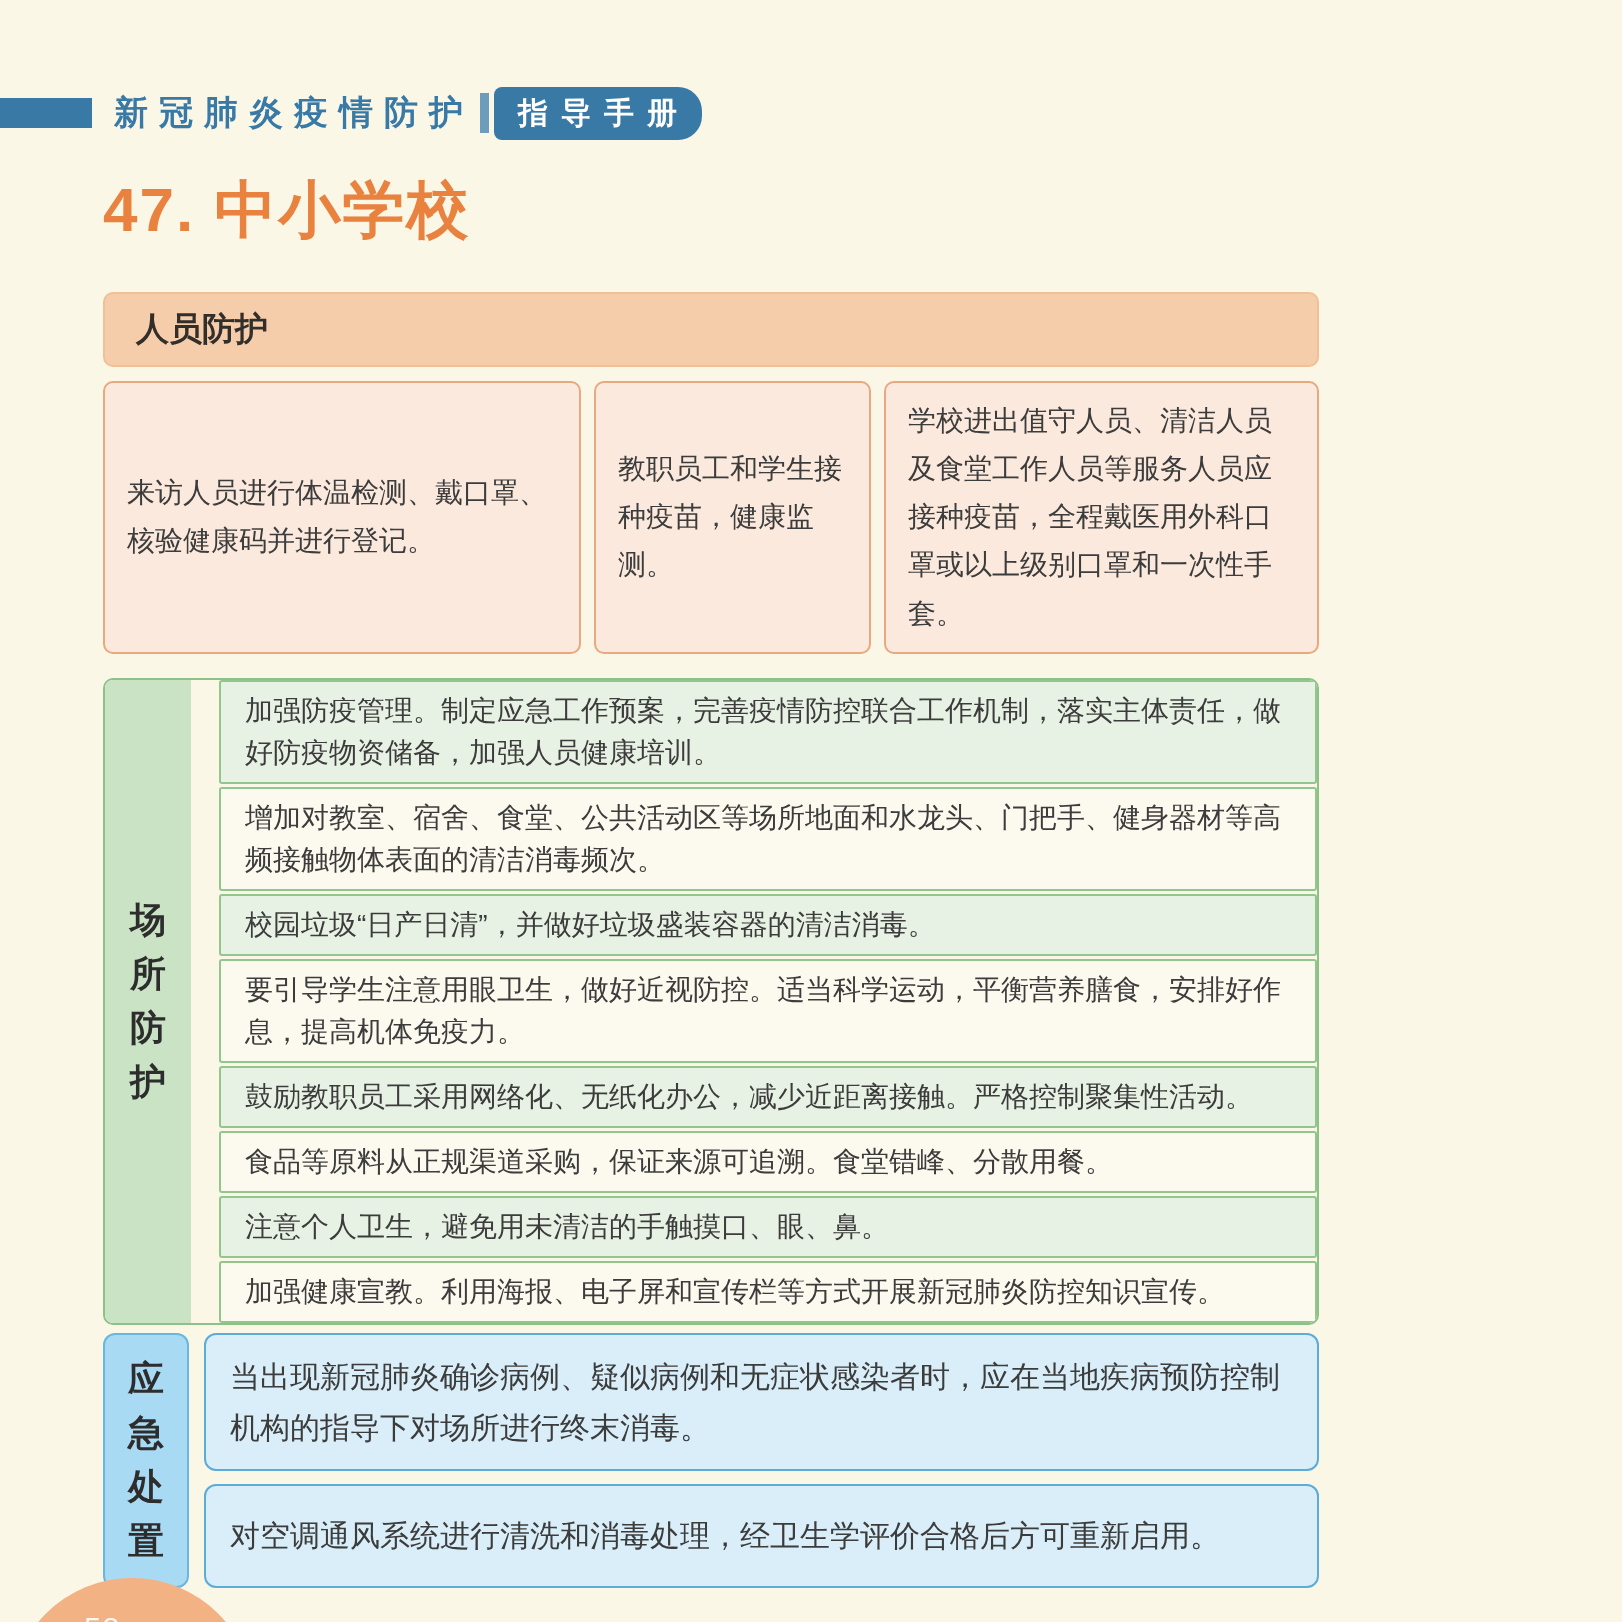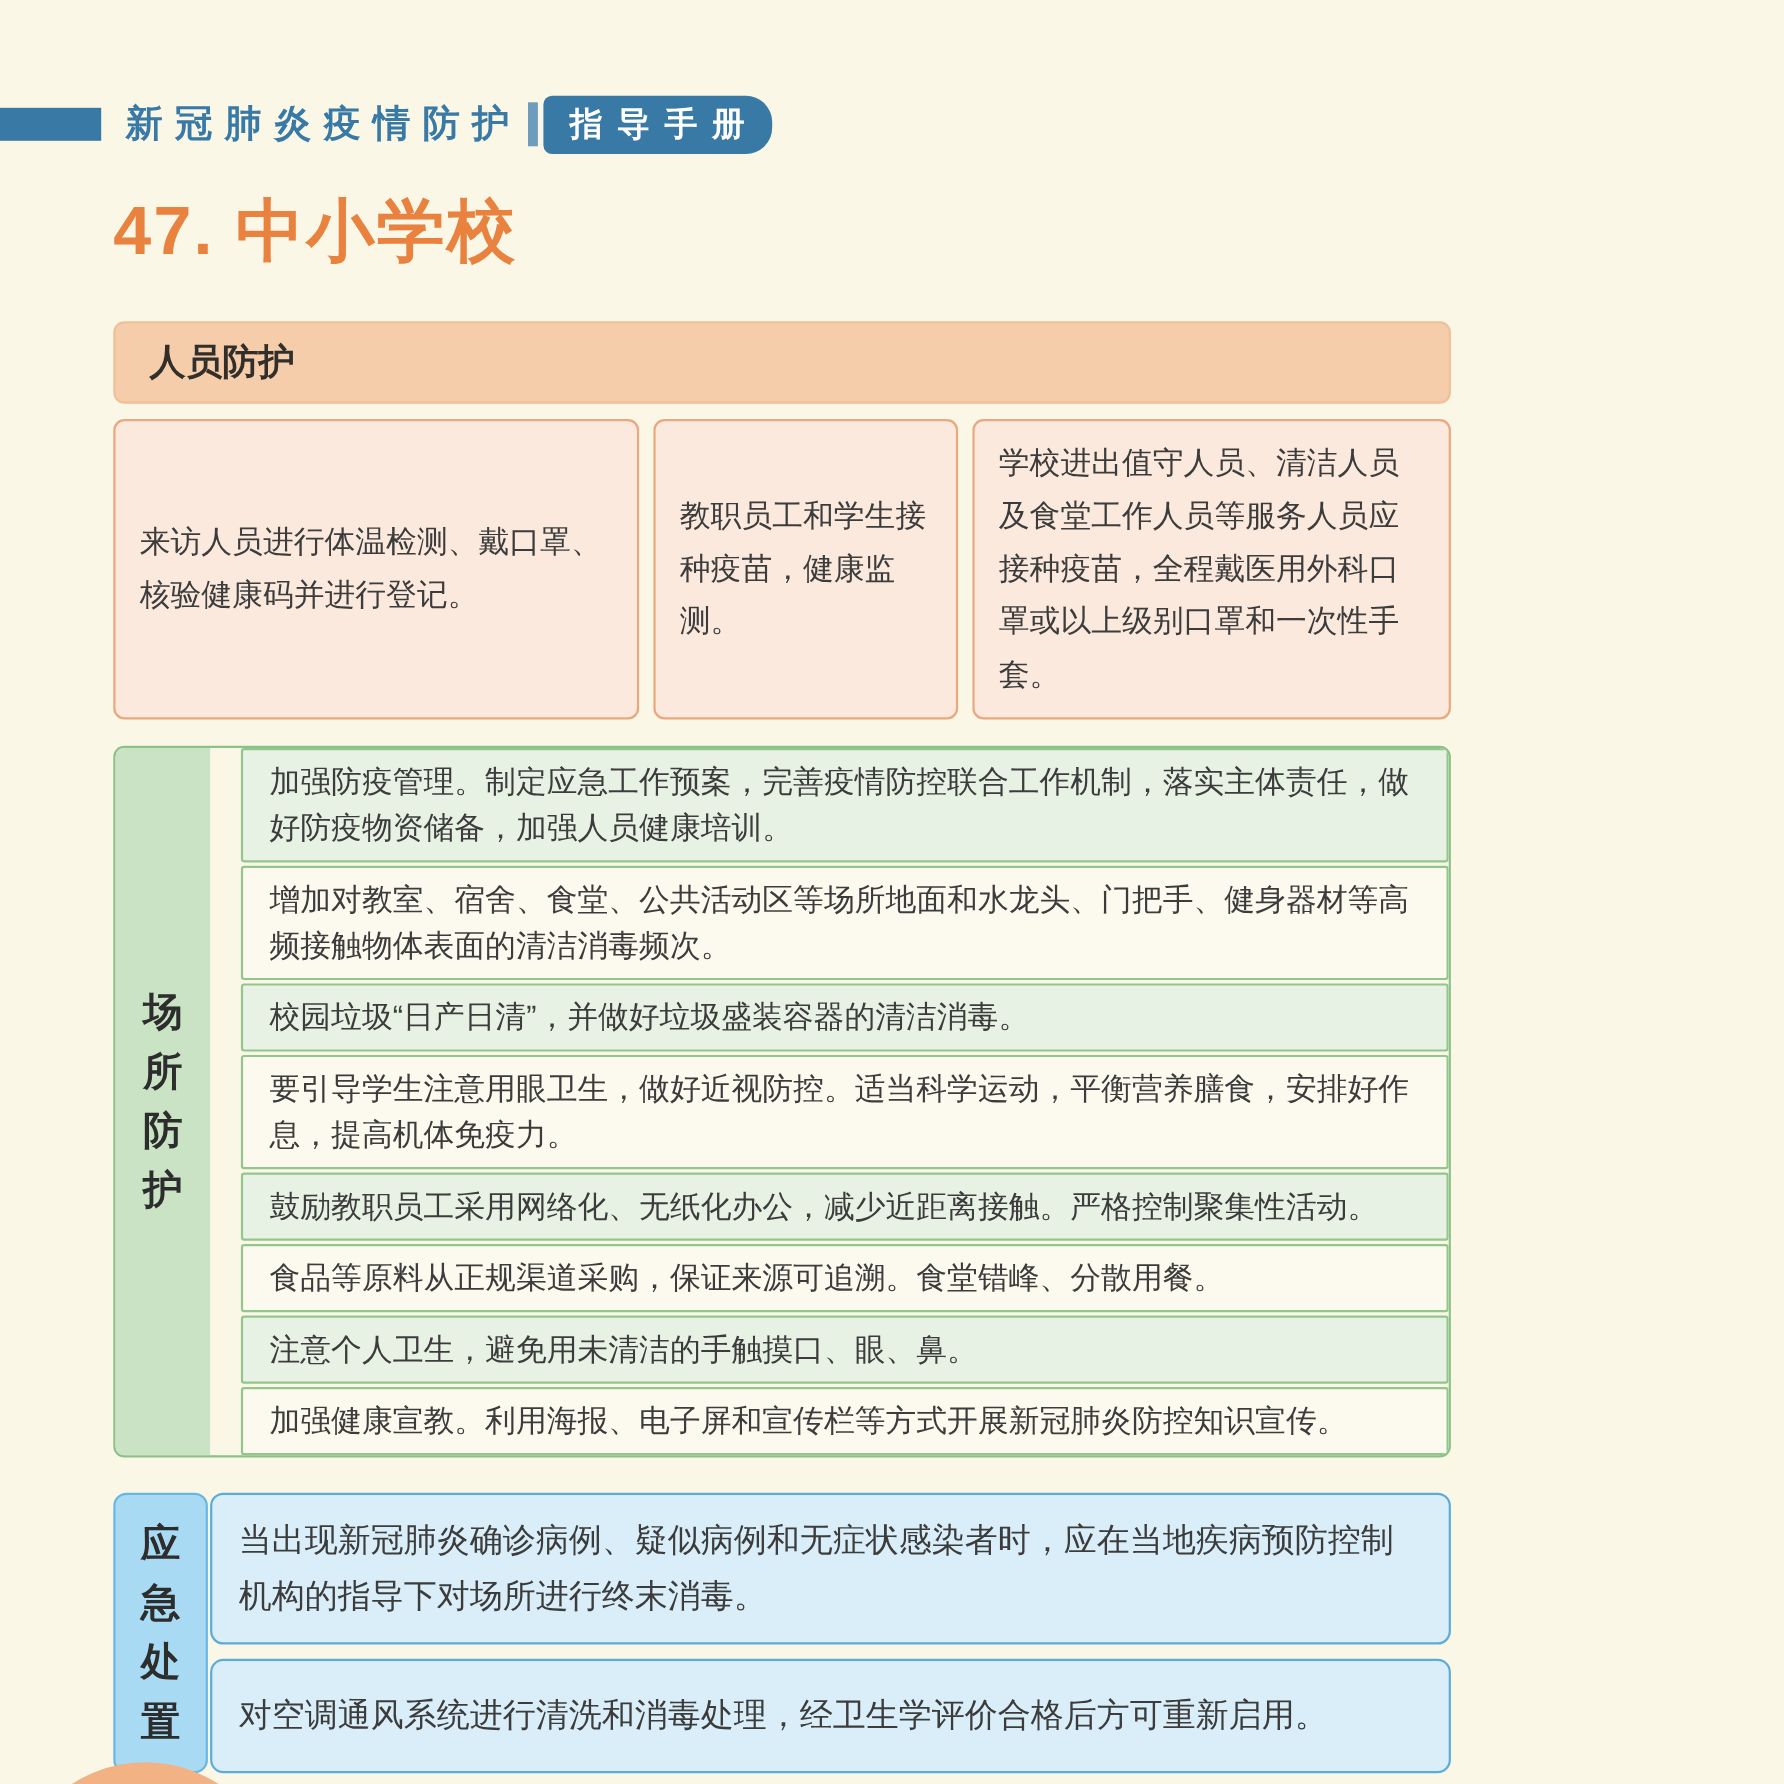--- a/index.html
+++ b/index.html
@@ -61,21 +61,21 @@
   .places-rows{flex:1;display:flex;flex-direction:column;gap:3px;margin-left:6px;padding-left:22px;}
   .place-row{
     border:2px solid #93C68D;border-radius:3px;
     padding:8px 24px;font-size:28px;line-height:1.5;color:#3C3C3C;
     display:flex;align-items:center;box-sizing:border-box;min-height:62px;
   }
   .place-row:nth-child(odd){background:#E8F2E4;}
   .place-row:nth-child(even){background:#FCFAEE;}
 
   
-  .emergency{display:flex;gap:2px;margin-top:32px;align-items:stretch;}
+  .emergency{display:flex;gap:15px;margin-top:8px;align-items:stretch;}
   .emergency-sidebar{
     flex:0 0 86px;background:#A9DAF3;border:2px solid #69B7E0;border-radius:12px;
     display:flex;align-items:center;justify-content:center;box-sizing:border-box;
   }
   .emergency-items{flex:1;display:flex;flex-direction:column;gap:13px;justify-content:space-between;}
   .emergency-item{
     background:#D9EEF9;border:2px solid #5BACD8;border-radius:12px;
     padding:16px 24px;font-size:30px;line-height:1.7;color:#3C3C3C;
     display:flex;align-items:center;box-sizing:border-box;
   }

